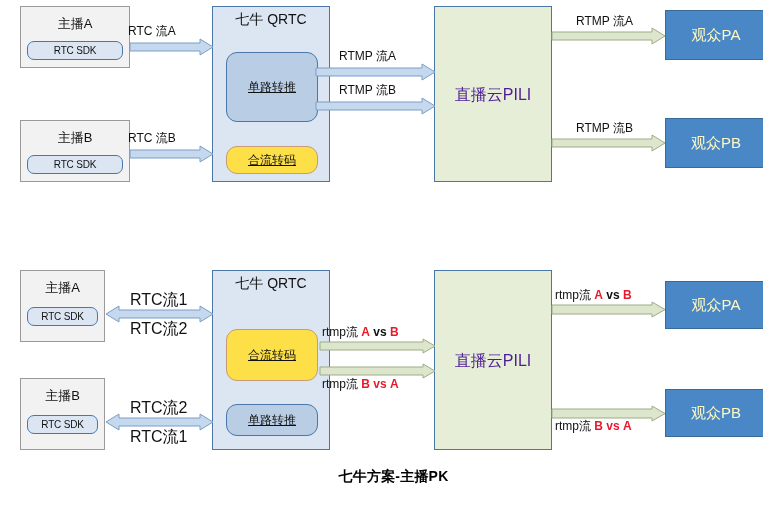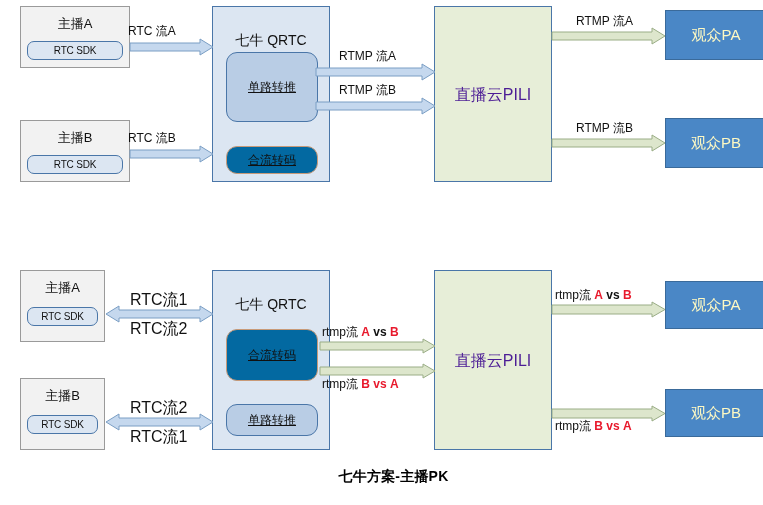--- a/index.html
+++ b/index.html
@@ -49,39 +49,39 @@
     text-align: center;
     line-height: 17px;
     height: 19px;
     letter-spacing: -0.2px;
   }
 
   
   .qrtc-box {
     background: #dce6f2;
     border: 1px solid #4a76a8;
-    padding-top: 25px;
+    padding-top: 4px;
   }
   .qrtc-title {
     font-size: 14px;
     color: #111;
     line-height: 17px;
   }
   .inner-pill {
     position: absolute;
     border-radius: 11px;
     display: flex;
     align-items: center;
     justify-content: center;
     font-size: 12px;
     color: #111;
     text-decoration: underline;
   }
   .inner-blue { background: #b9cde5; border: 1px solid #4a76a8; }
-  .inner-peach { background: #0369a1; border: 1px solid #c89a78; }
+  .inner-peach { background: #fde047; border: 1px solid #c89a78; }
 
   
   .pili-box {
     background: #e7eed8;
     border: 1px solid #4a76a8;
     display: flex;
     flex-direction: row;
     align-items: center;
     justify-content: center;
     font-size: 16px;

